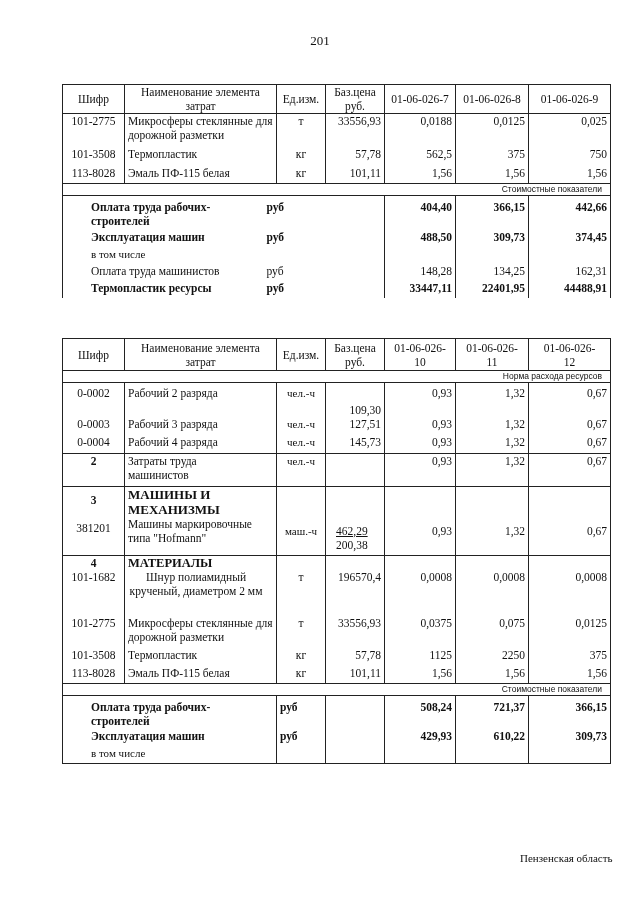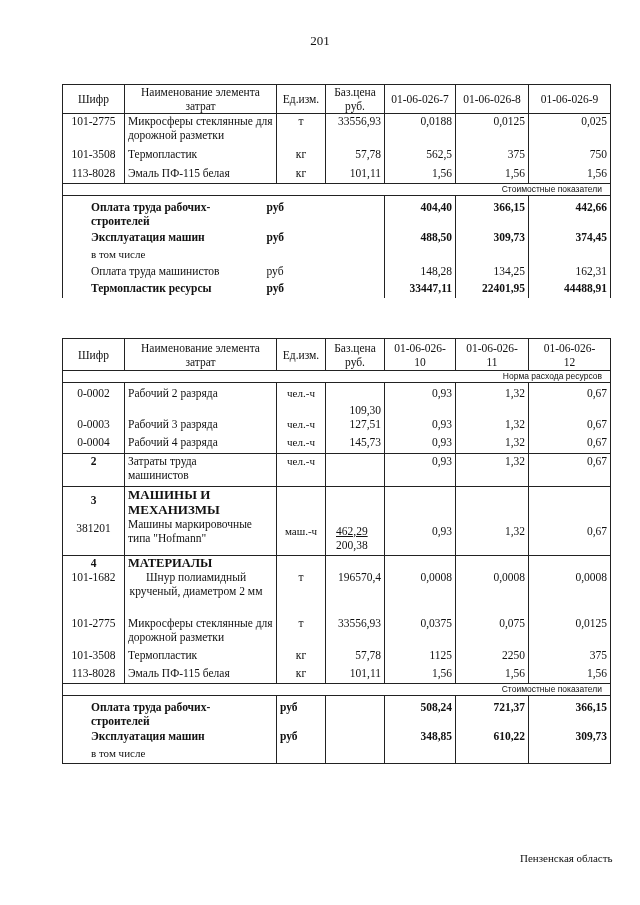--- a/index.html
+++ b/index.html
@@ -245,21 +245,21 @@
     <td class="b" style="padding-top:4px; border-left:1px solid #222;">руб</td>
     <td></td>
     <td class="r b" style="padding-top:4px;">508,24</td>
     <td class="r b" style="padding-top:4px;">721,37</td>
     <td class="r b" style="padding-top:4px;">366,15</td>
   </tr>
   <tr class="sum" style="height:17px;">
     <td colspan="2" class="lbl b" style="border-right:none;">Эксплуатация машин</td>
     <td class="b" style="border-left:1px solid #222;">руб</td>
     <td></td>
-    <td class="r b">348,85</td>
+    <td class="r b">429,93</td>
     <td class="r b">610,22</td>
     <td class="r b">309,73</td>
   </tr>
   <tr class="sum" style="height:17px;">
     <td colspan="2" class="lbl small" style="border-right:none; border-bottom:1px solid #222;">в том числе</td>
     <td style="border-left:1px solid #222; border-bottom:1px solid #222;"></td>
     <td style="border-bottom:1px solid #222;"></td>
     <td class="r" style="border-bottom:1px solid #222;"></td>
     <td class="r" style="border-bottom:1px solid #222;"></td>
     <td class="r" style="border-bottom:1px solid #222;"></td>

